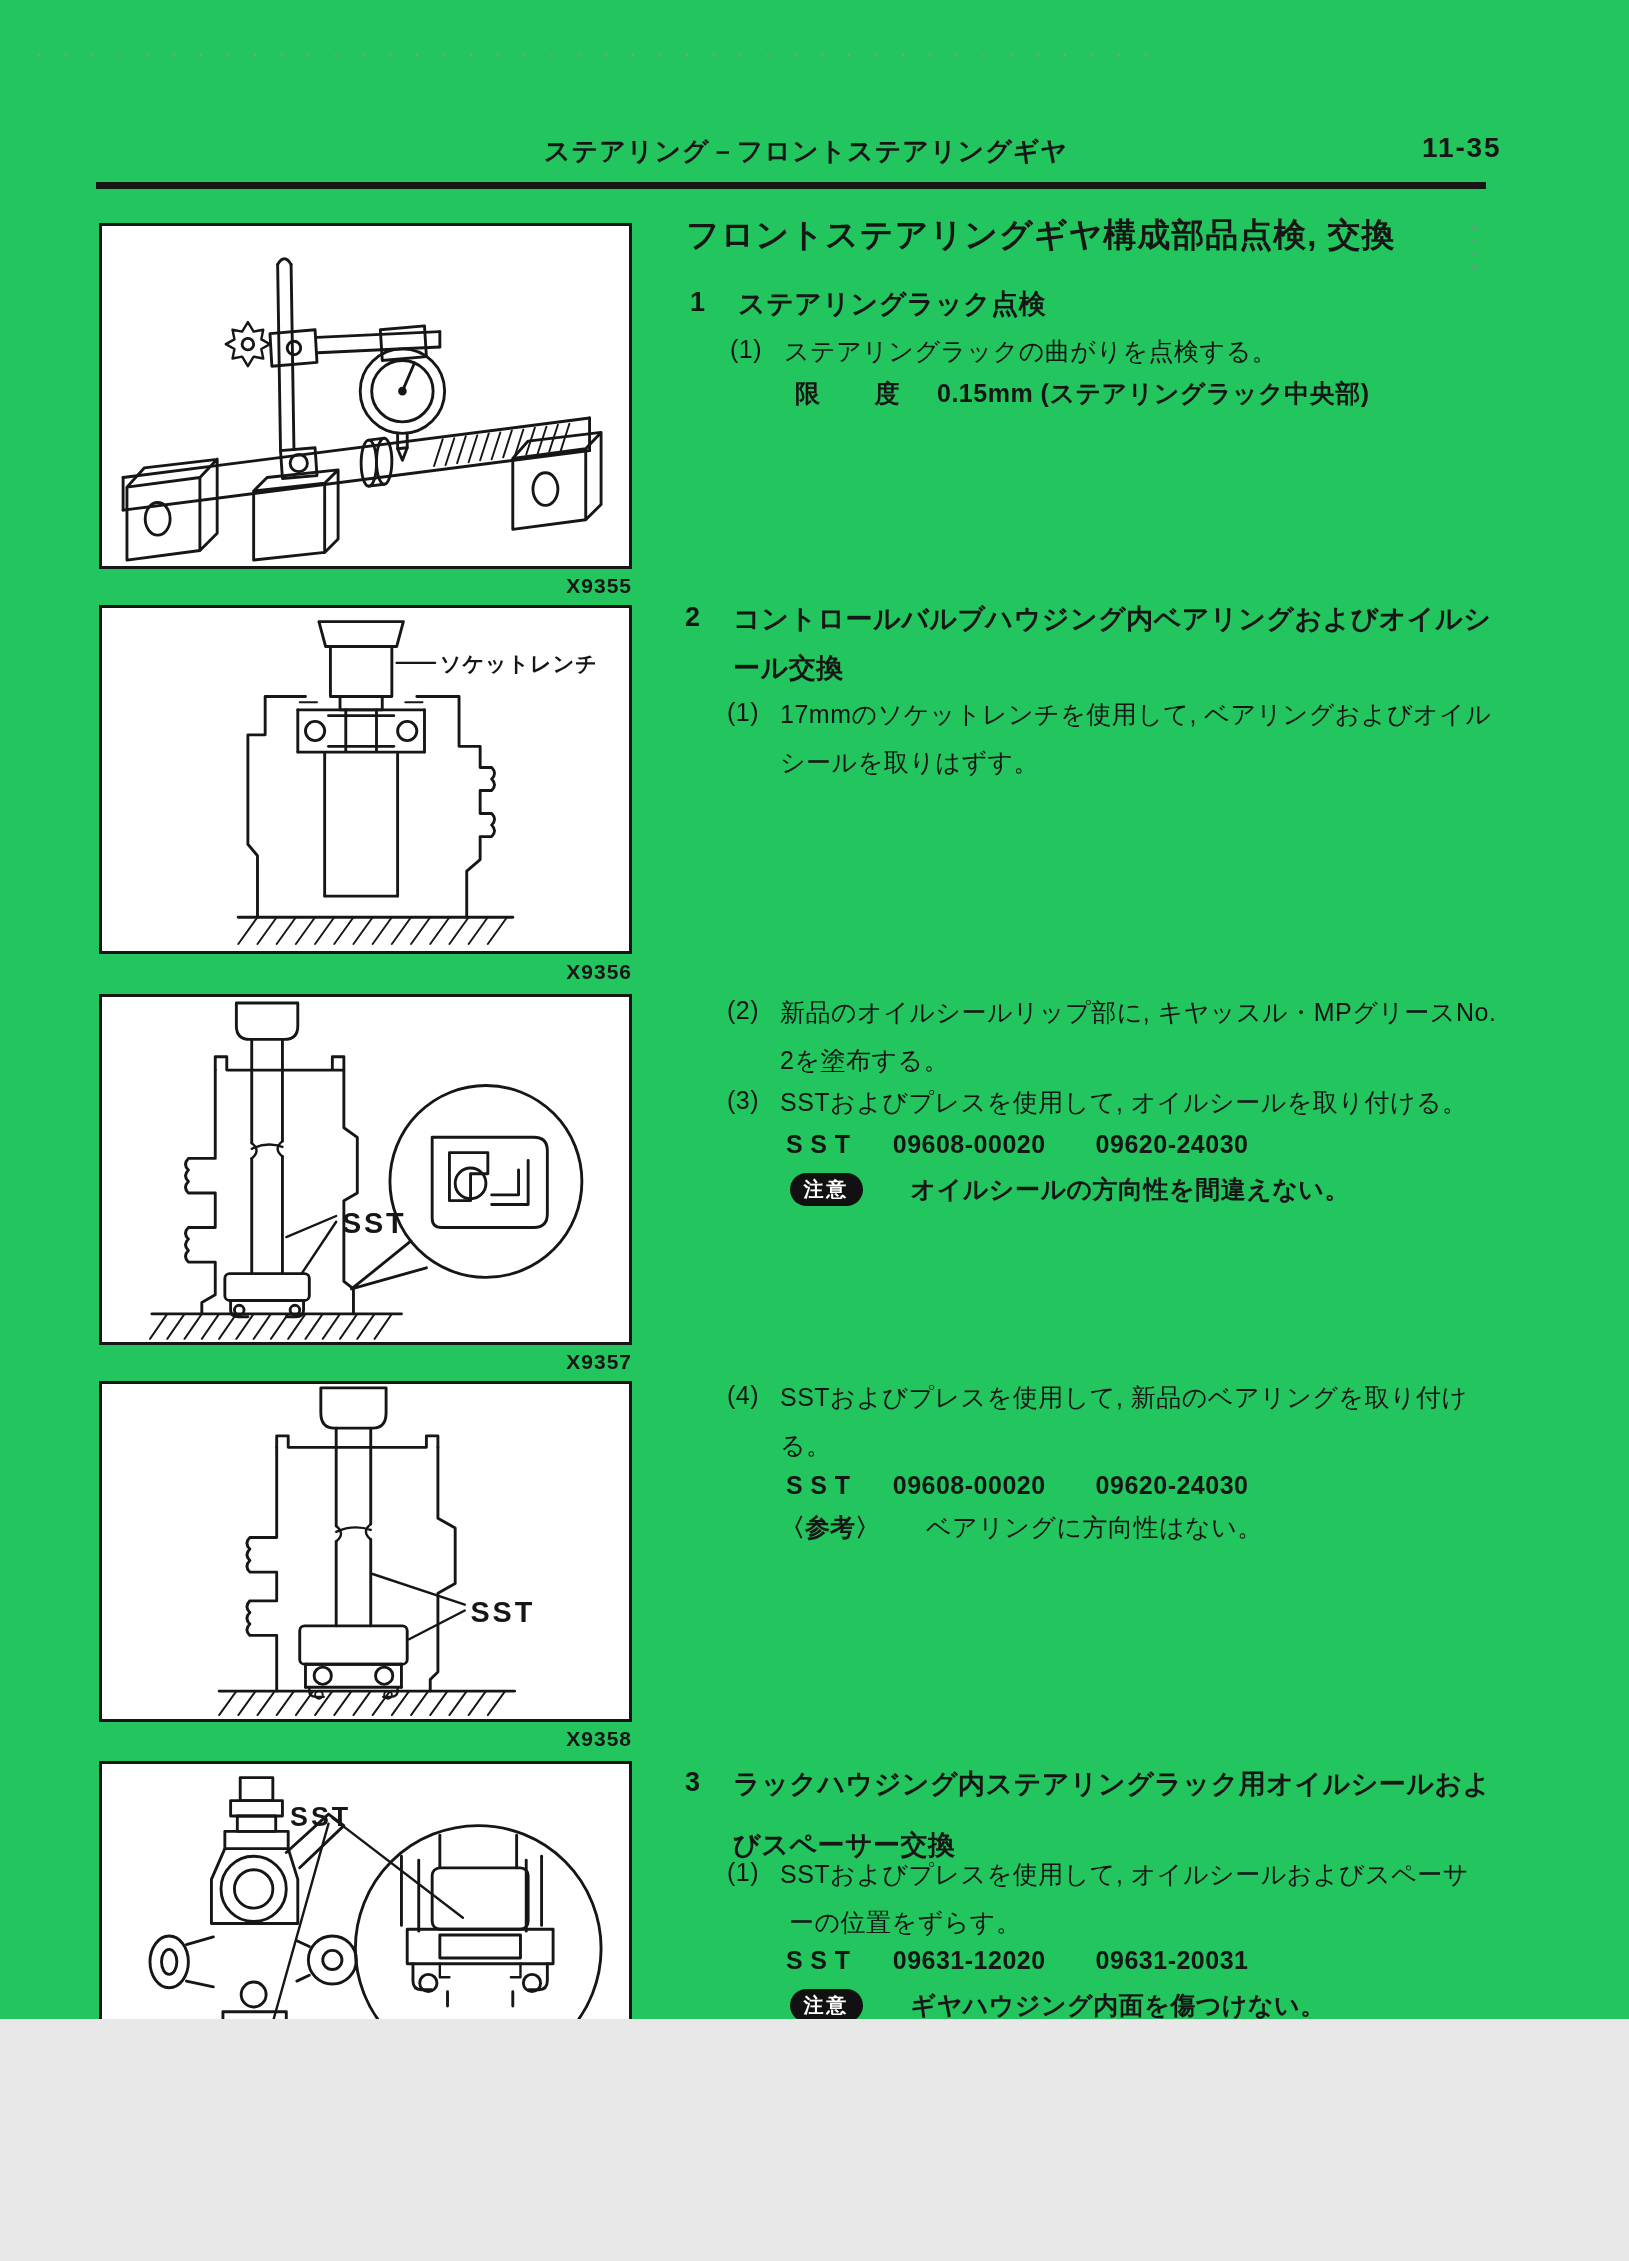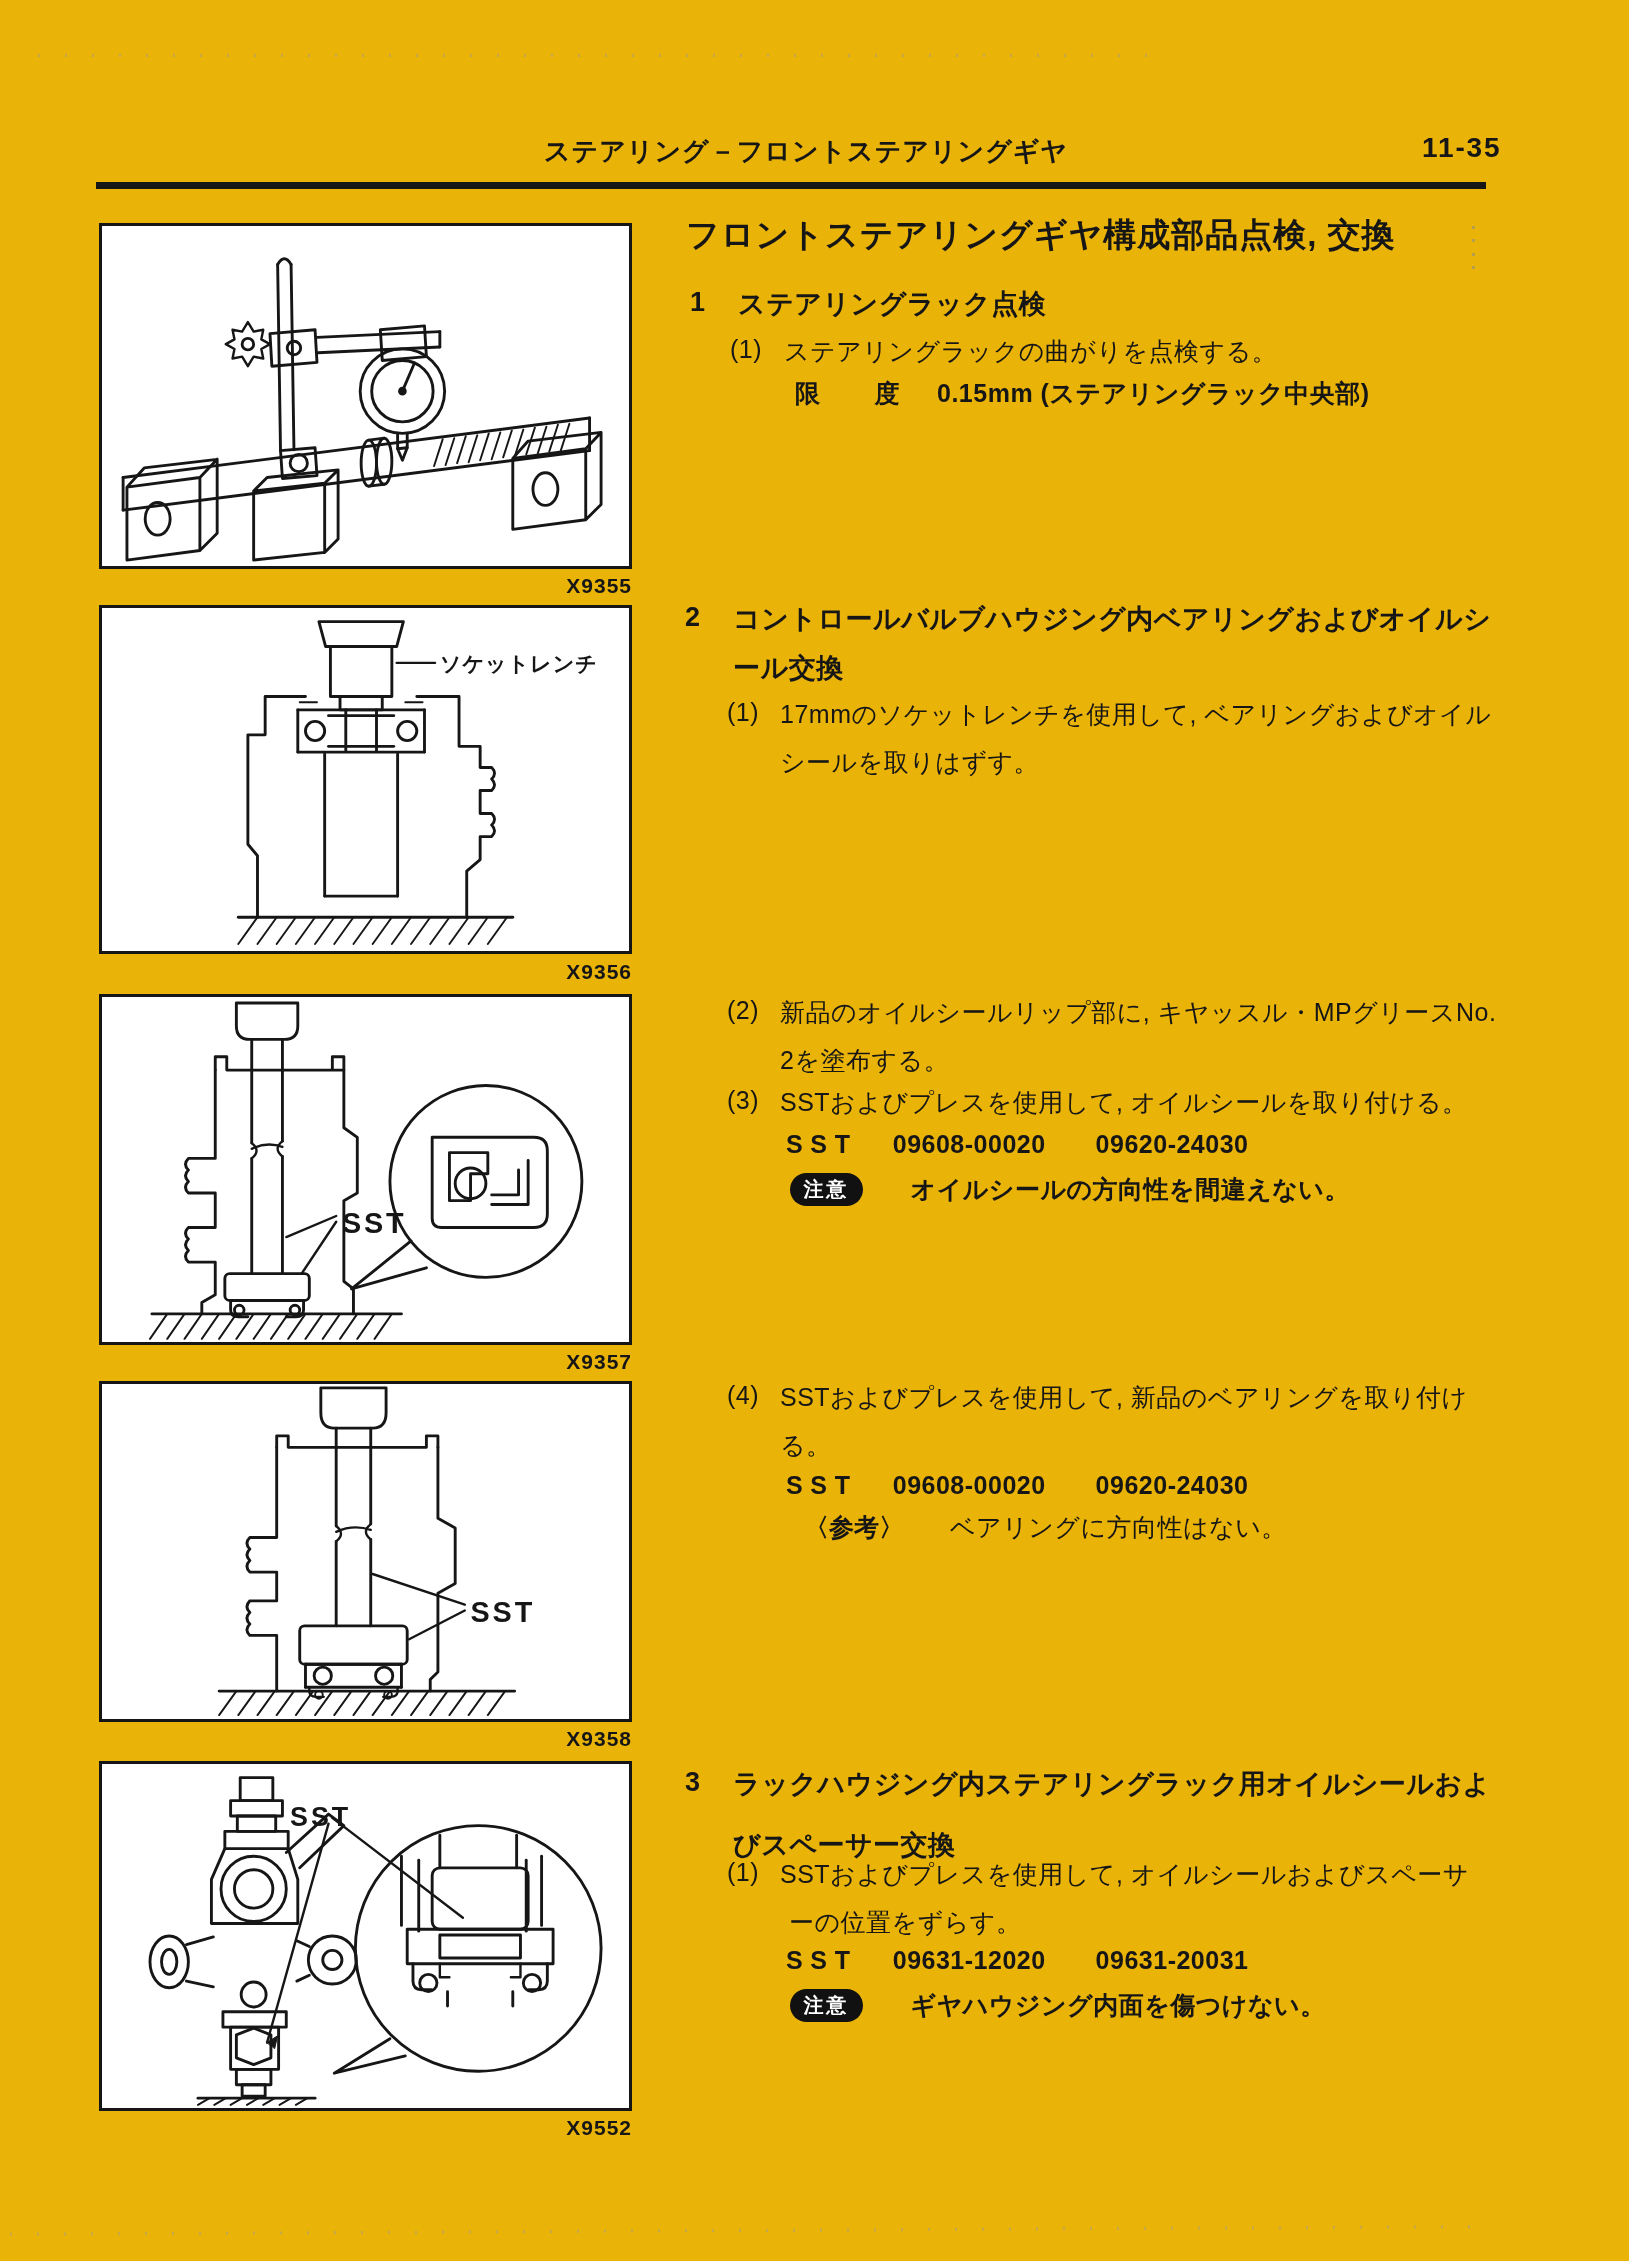--- a/index.html
+++ b/index.html
@@ -1,17 +1,17 @@
 <!DOCTYPE html>
 <html><head>
 <meta charset="utf-8">
 <style>
   html,body{margin:0;padding:0;background:#e8e8e8;}
   #page{
-    position:relative;width:1629px;height:2261px;background:#eab308;
+    position:relative;width:1629px;height:2019px;background:#22c55e;
     font-family:"Liberation Sans","DejaVu Sans",sans-serif;color:#161616;
     overflow:hidden;
   }
   .abs{position:absolute;white-space:nowrap;}
   
   .hdr-title{left:544px;top:134px;font-size:26px;font-weight:bold;letter-spacing:1px;}
   .hdr-page{left:1422px;top:132px;font-size:28px;font-weight:bold;letter-spacing:1.9px;}
   .hdr-rule{position:absolute;left:96px;top:182px;width:1390px;height:6.7px;background:#161616;}
   
   .figbox{position:absolute;left:99px;width:533px;border:3.8px solid #161616;background:#fff;box-sizing:border-box;}
@@ -29,21 +29,21 @@
   .body-line{font-size:25px;letter-spacing:0.5px;}
   .spec{font-size:25px;font-weight:bold;letter-spacing:0.5px;}
   .spec .g1{margin-left:54px;}
   .spec .g2{margin-left:37px;}
   .sst-row{font-size:25px;font-weight:bold;letter-spacing:0.5px;}
   .sst-label{letter-spacing:7.7px;margin-right:35px;}
   .sst-code{margin-right:50px;}
   .note-row{display:flex;align-items:center;margin-top:12px;}
   .badge{background:#111;color:#fff;border-radius:17.3px;padding:2.9px 13.4px;font-size:20px;font-weight:bold;letter-spacing:2.9px;}
   .note-text{margin-left:48px;font-size:25px;font-weight:bold;letter-spacing:0.5px;}
-  .ref-marker{font-size:25px;font-weight:bold;margin-left:24px;}
+  .ref-marker{font-size:25px;font-weight:bold;}
   .ref-text{margin-left:46px;font-size:25px;letter-spacing:0.5px;}
   
   .noise-h{position:absolute;height:2.9px;opacity:.45;
     background:repeating-linear-gradient(90deg,#9a9a9a 0 1.9px,transparent 1.9px 27px);}
   .noise-v{position:absolute;width:2.9px;opacity:.55;
     background:repeating-linear-gradient(0deg,#8a8a8a 0 2.9px,transparent 2.9px 13.4px);}
 </style>
 </head>
 <body>
 

